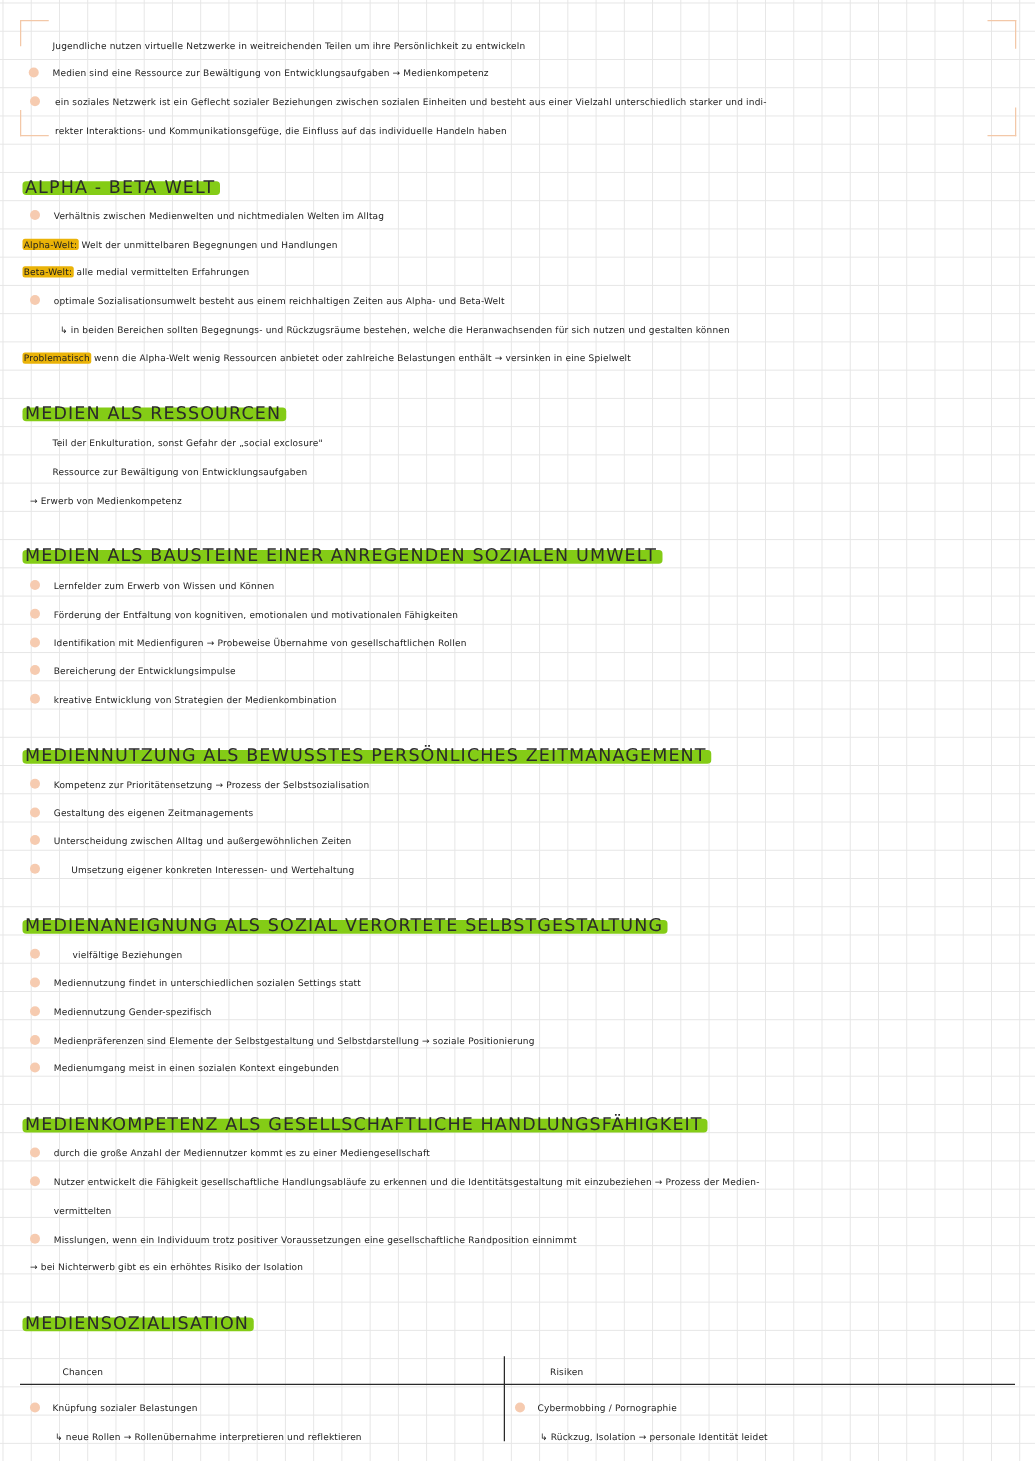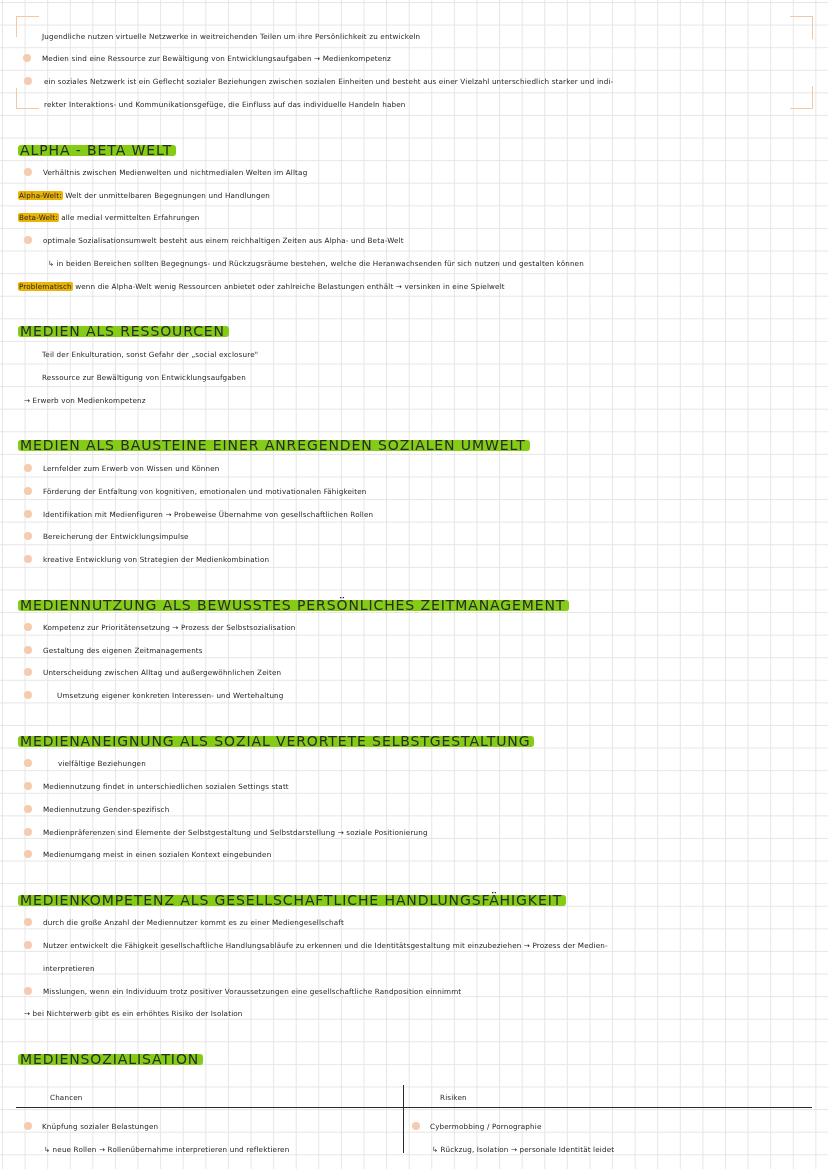--- a/index.html
+++ b/index.html
@@ -102,21 +102,21 @@
 <span class="dot" style="left:24px;top:828px;"></span>
 <div class="line" style="left:43px;top:828px;">Medienpräferenzen sind Elemente der Selbstgestaltung und Selbstdarstellung → soziale Positionierung</div>
 <span class="dot" style="left:24px;top:850px;"></span>
 <div class="line" style="left:43px;top:850px;">Medienumgang meist in einen sozialen Kontext eingebunden</div>
 
 <div class="heading" style="left:18px;top:895px;">MEDIENKOMPETENZ ALS GESELLSCHAFTLICHE HANDLUNGSFÄHIGKEIT</div>
 <span class="dot" style="left:24px;top:918px;"></span>
 <div class="line" style="left:43px;top:918px;">durch die große Anzahl der Mediennutzer kommt es zu einer Mediengesellschaft</div>
 <span class="dot" style="left:24px;top:941px;"></span>
 <div class="line" style="left:43px;top:941px;">Nutzer entwickelt die Fähigkeit gesellschaftliche Handlungsabläufe zu erkennen und die Identitätsgestaltung mit einzubeziehen → Prozess der Medien-</div>
-<div class="line" style="left:43px;top:964px;">interpretieren</div>
+<div class="line" style="left:43px;top:964px;">vermittelten</div>
 <span class="dot" style="left:24px;top:987px;"></span>
 <div class="line" style="left:43px;top:987px;">Misslungen, wenn ein Individuum trotz positiver Voraussetzungen eine gesellschaftliche Randposition einnimmt</div>
 <div class="line" style="left:24px;top:1009px;">→ bei Nichterwerb gibt es ein erhöhtes Risiko der Isolation</div>
 
 <div class="heading" style="left:18px;top:1054px;">MEDIENSOZIALISATION</div>
 
 <div class="rule" style="left:403px;top:1085px;width:1px;height:68px;"></div>
 <div class="rule" style="left:16px;top:1107px;width:796px;height:1px;"></div>
 
 <div class="line" style="left:50px;top:1093px;">Chancen</div>

